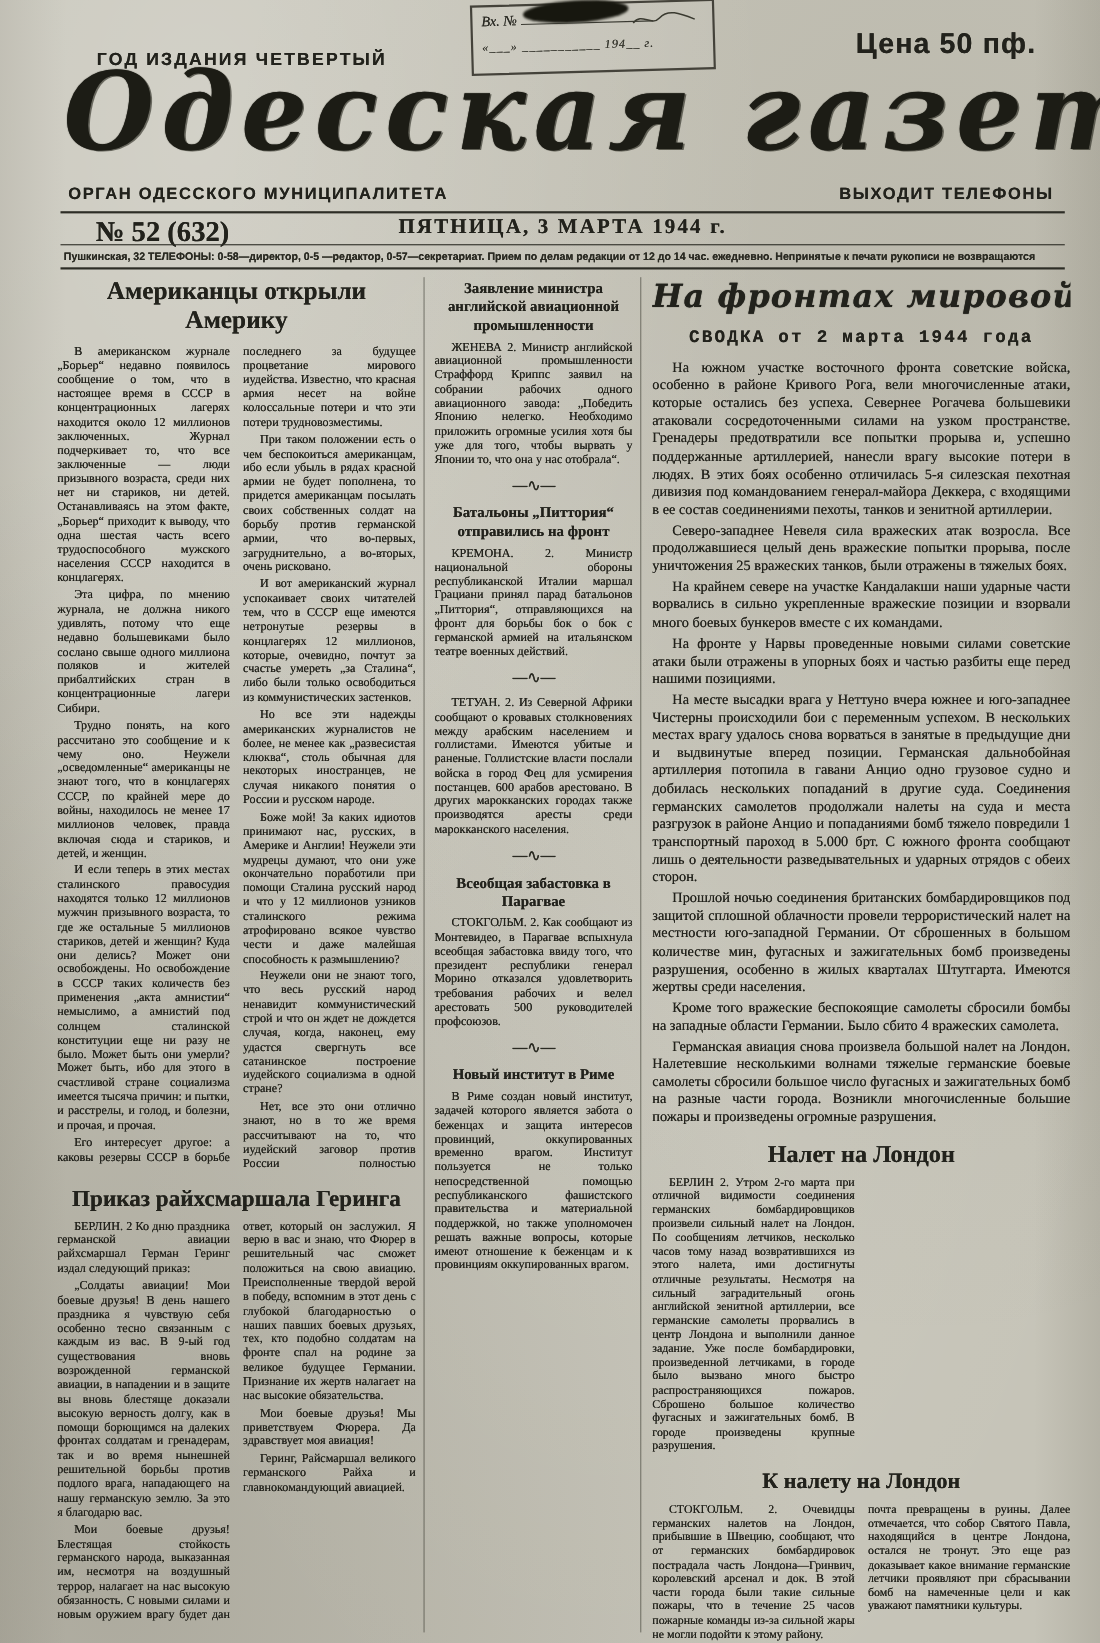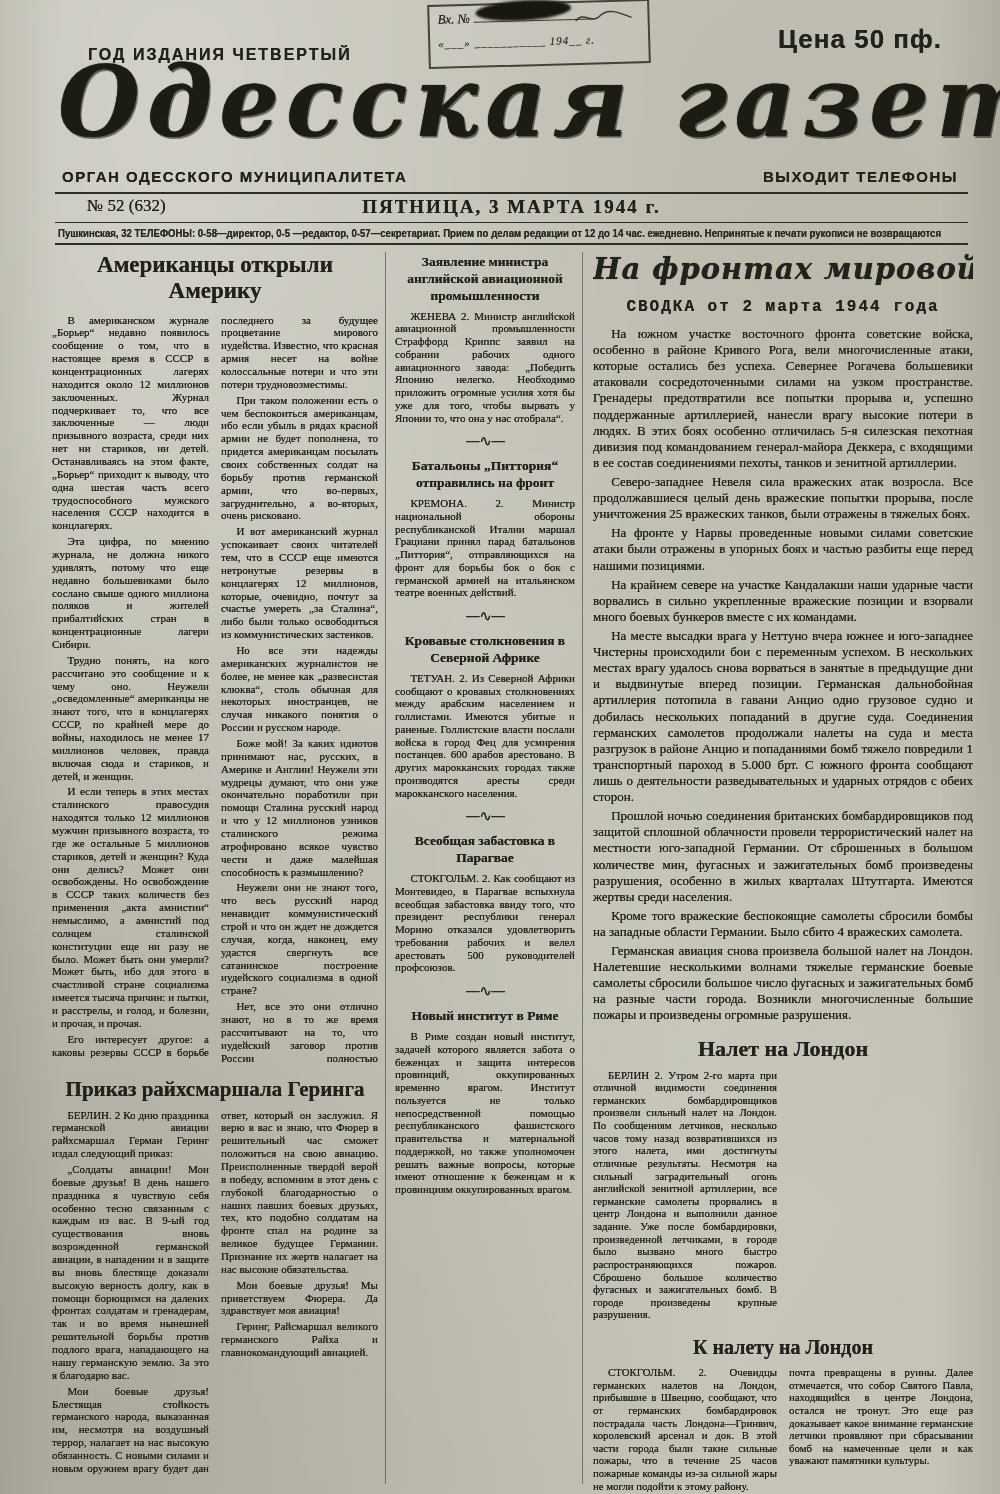--- a/index.html
+++ b/index.html
@@ -37,21 +37,21 @@
     transform:scaleY(1.04);transform-origin:top left;color:#1c1c15;
     text-shadow:0 0 1px #1c1c15, 1.5px 1px 0 rgba(25,25,16,.55);}
   .organ-row{position:absolute;left:62px;right:42px;top:168px;display:flex;
     justify-content:space-between;font-family:"Liberation Sans",sans-serif;
     font-weight:bold;font-size:15px;letter-spacing:1.5px;align-items:center;}
   .hrule{position:absolute;left:55px;right:32px;background:#2d2d26;}
   .rule1{top:192px;height:2px;}
   .rule2{top:222px;height:1px;}
   .rule3{top:243px;height:2px;}
   .issue-row{position:absolute;left:55px;right:32px;top:196px;height:24px;}
-  .issue-no{position:absolute;left:32px;top:0;font-weight:normal;font-size:17px;}
+  .issue-no{position:absolute;left:32px;top:0;font-weight:bold;font-size:26px;}
   .issue-date{position:absolute;left:0;right:0;top:0;text-align:center;font-weight:bold;
     font-size:19px;letter-spacing:2px;}
   .info-line{position:absolute;left:58px;top:228px;font-family:"Liberation Sans",sans-serif;
     font-weight:bold;font-size:10px;white-space:nowrap;transform:scaleX(.96);
     transform-origin:left;color:#2a2a22;}
 
   
   .vrule{position:absolute;top:252px;height:1232px;width:1px;background:rgba(40,40,32,.5);}
   .vr1{left:385px;} .vr2{left:582px;}
 
@@ -165,21 +165,20 @@
     </section>
     <div class="orn">—∿—</div>
     <section>
       <h3 class="c2-title">Батальоны „Питтория“ отправились на фронт</h3>
       <div class="c2-body">
           <p class="para">КРЕМОНА. 2. Министр национальной обороны республиканской Италии маршал Грациани принял парад батальонов „Питтория“, отправляющихся на фронт для борьбы бок о бок с германской армией на итальянском театре военных действий.</p>
         </div>
     </section>
     <div class="orn">—∿—</div>
     <section>
-      <h3 class="c2-title">Кровавые столкновения в Северной Африке</h3>
       <div class="c2-body">
           <p class="para">ТЕТУАН. 2. Из Северной Африки сообщают о кровавых столкновениях между арабским населением и голлистами. Имеются убитые и раненые. Голлистские власти послали войска в город Фец для усмирения постанцев. 600 арабов арестовано. В других марокканских городах также производятся аресты среди марокканского населения.</p>
         </div>
     </section>
     <div class="orn">—∿—</div>
     <section>
       <h3 class="c2-title">Всеобщая забастовка в Парагвае</h3>
       <div class="c2-body">
           <p class="para">СТОКГОЛЬМ. 2. Как сообщают из Монтевидео, в Парагвае вспыхнула всеобщая забастовка ввиду того, что президент республики генерал Морино отказался удовлетворить требования рабочих и велел арестовать 500 руководителей профсоюзов.</p>
         </div>
@@ -192,22 +191,22 @@
         </div>
     </section>
   </div>
 
   <div class="col col3">
     <h2 class="script-header">На фронтах мировой войны</h2>
     <h3 class="svodka-title">СВОДКА от 2 марта 1944 года</h3>
     <div class="svodka-body">
         <p class="para">На южном участке восточного фронта советские войска, особенно в районе Кривого Рога, вели многочисленные атаки, которые остались без успеха. Севернее Рогачева большевики атаковали сосредоточенными силами на узком пространстве. Гренадеры предотвратили все попытки прорыва и, успешно поддержанные артиллерией, нанесли врагу высокие потери в людях. В этих боях особенно отличилась 5-я силезская пехотная дивизия под командованием генерал-майора Деккера, с входящими в ее состав соединениями пехоты, танков и зенитной артиллерии.</p>
         <p class="para">Северо-западнее Невеля сила вражеских атак возросла. Все продолжавшиеся целый день вражеские попытки прорыва, после уничтожения 25 вражеских танков, были отражены в тяжелых боях.</p>
+        <p class="para">На крайнем севере на участке Кандалакши наши ударные части ворвались в сильно укрепленные вражеские позиции и взорвали много боевых бункеров вместе с их командами.</p>
         <p class="para">На фронте у Нарвы проведенные новыми силами советские атаки были отражены в упорных боях и частью разбиты еще перед нашими позициями.</p>
-        <p class="para">На крайнем севере на участке Кандалакши наши ударные части ворвались в сильно укрепленные вражеские позиции и взорвали много боевых бункеров вместе с их командами.</p>
         <p class="para">На месте высадки врага у Неттуно вчера южнее и юго-западнее Чистерны происходили бои с переменным успехом. В нескольких местах врагу удалось снова ворваться в занятые в предыдущие дни и выдвинутые вперед позиции. Германская дальнобойная артиллерия потопила в гавани Анцио одно грузовое судно и добилась нескольких попаданий в другие суда. Соединения германских самолетов продолжали налеты на суда и места разгрузок в районе Анцио и попаданиями бомб тяжело повредили 1 транспортный пароход в 5.000 брт. С южного фронта сообщают лишь о деятельности разведывательных и ударных отрядов с обеих сторон.</p>
         <p class="para">Прошлой ночью соединения британских бомбардировщиков под защитой сплошной облачности провели террористический налет на местности юго-западной Германии. От сброшенных в большом количестве мин, фугасных и зажигательных бомб произведены разрушения, особенно в жилых кварталах Штутгарта. Имеются жертвы среди населения.</p>
         <p class="para">Кроме того вражеские беспокоящие самолеты сбросили бомбы на западные области Германии. Было сбито 4 вражеских самолета.</p>
         <p class="para">Германская авиация снова произвела большой налет на Лондон. Налетевшие несколькими волнами тяжелые германские боевые самолеты сбросили большое число фугасных и зажигательных бомб на разные части города. Возникли многочисленные большие пожары и произведены огромные разрушения.</p>
       </div>
     <h3 class="raid-title">Налет на Лондон</h3>
     <div class="raid-body">
         <p class="para">БЕРЛИН 2. Утром 2-го марта при отличной видимости соединения германских бомбардировщиков произвели сильный налет на Лондон. По сообщениям летчиков, несколько часов тому назад возвратившихся из этого налета, ими достигнуты отличные результаты. Несмотря на сильный заградительный огонь английской зенитной артиллерии, все германские самолеты прорвались в центр Лондона и выполнили данное задание. Уже после бомбардировки, произведенной летчиками, в городе было вызвано много быстро распространяющихся пожаров. Сброшено большое количество фугасных и зажигательных бомб. В городе произведены крупные разрушения.</p>
       </div>
     <h3 class="raid2-title">К налету на Лондон</h3>

